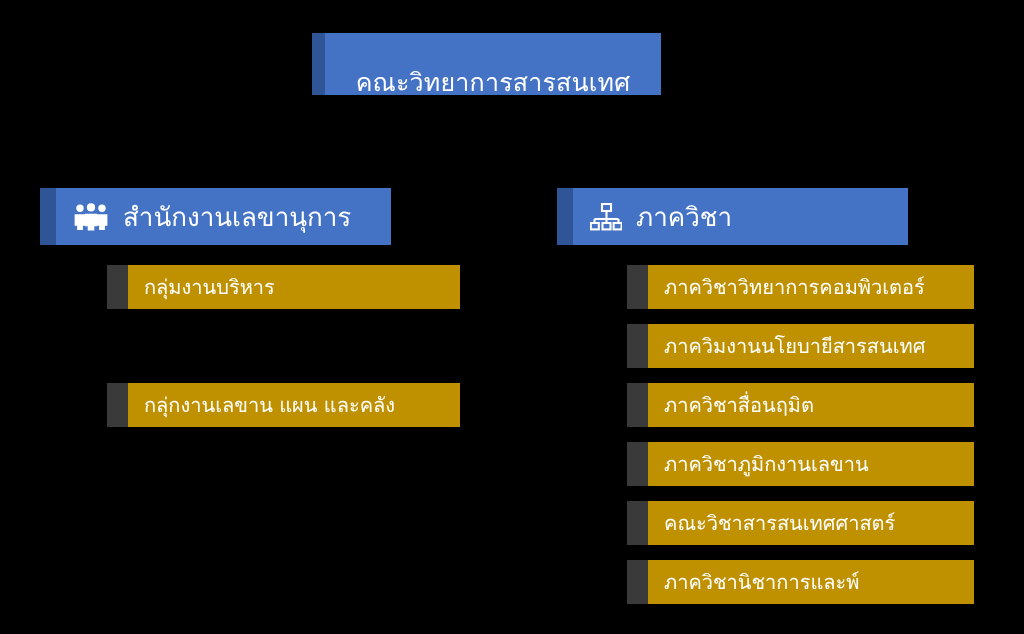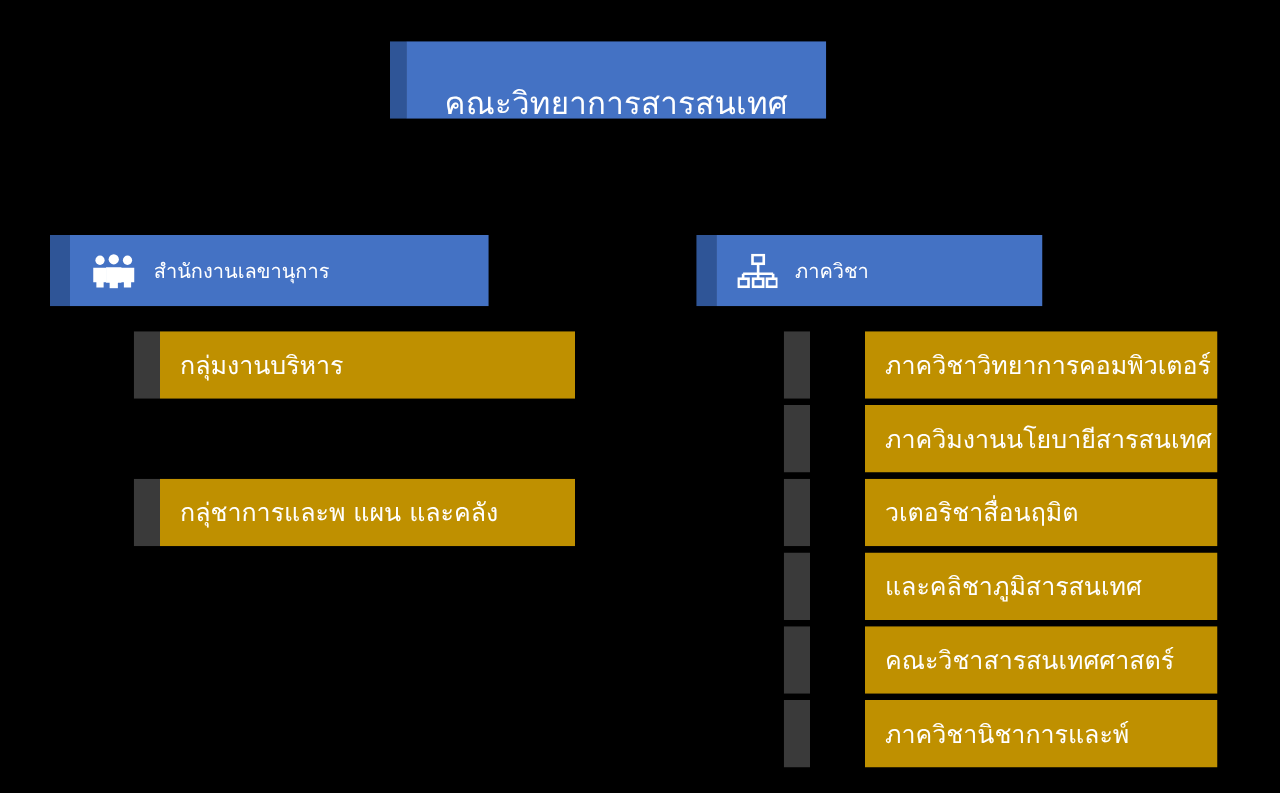--- a/index.html
+++ b/index.html
@@ -63,36 +63,36 @@
   .node-root .label  { font-size: 25px; letter-spacing: .2px; margin-top: 36px; }
 
   
   .node-branch { height: 57px; }
   .node-branch .accent { width: 16px; background: #2F5597; }
   .node-branch .body {
     background: #4472C4;
     padding-left: 17px;
     gap: 14px;
   }
-  .node-branch .label { font-size: 16px; }
+  .node-branch .label { font-size: 26px; }
 
   #branch-secretariat { left: 40px;  top: 188px; width: 351px; }
-  #branch-departments { left: 557px; top: 188px; width: 277px; }
-
-  
-  .node-leaf { height: 54px; }
+  #branch-departments { left: 557px; top: 188px; width: 351px; }
+
+  
+  .node-leaf { height: 44px; }
   .node-leaf .accent { width: 21px; background: #3A3A3A; }
   .node-leaf .body {
     background: #BF9000;
     padding-left: 16px;
   }
   .node-leaf .label { font-size: 20px; }
 
   .col-left  { left: 107px; width: 353px; }
-  .col-right { left: 627px; width: 347px; gap: 44px; }
+  .col-right { left: 627px; width: 347px; }
 
   
   .icon {
     flex: 0 0 auto;
     display: inline-flex;
     align-items: center;
     justify-content: center;
   }
   .icon svg { display: block; }
   .icon-people { width: 36px; height: 28px; }
@@ -151,49 +151,49 @@
     <div class="accent"></div>
     <div class="body">
       <span class="label">กลุ่มงานบริหาร</span>
     </div>
   </div>
 
 
   <div class="node node-leaf col-left" style="top:383px">
     <div class="accent"></div>
     <div class="body">
-      <span class="label">กลุ่ชาการและพ แผน และคลัง</span>
+      <span class="label">กลุ่กงานเลขาน แผน และคลัง</span>
     </div>
   </div>
 
   <div class="node node-leaf col-right" style="top:265px">
     <div class="accent"></div>
     <div class="body">
       <span class="label">ภาควิชาวิทยาการคอมพิวเตอร์</span>
     </div>
   </div>
 
   <div class="node node-leaf col-right" style="top:324px">
     <div class="accent"></div>
     <div class="body">
       <span class="label">ภาควิมงานนโยบายีสารสนเทศ</span>
     </div>
   </div>
 
   <div class="node node-leaf col-right" style="top:383px">
     <div class="accent"></div>
     <div class="body">
-      <span class="label">วเตอริชาสื่อนฤมิต</span>
+      <span class="label">ภาควิชาสื่อนฤมิต</span>
     </div>
   </div>
 
   <div class="node node-leaf col-right" style="top:442px">
     <div class="accent"></div>
     <div class="body">
-      <span class="label">และคลิชาภูมิสารสนเทศ</span>
+      <span class="label">ภาควิชาภูมิกงานเลขาน</span>
     </div>
   </div>
 
   <div class="node node-leaf col-right" style="top:501px">
     <div class="accent"></div>
     <div class="body">
       <span class="label">คณะวิชาสารสนเทศศาสตร์</span>
     </div>
   </div>
 

